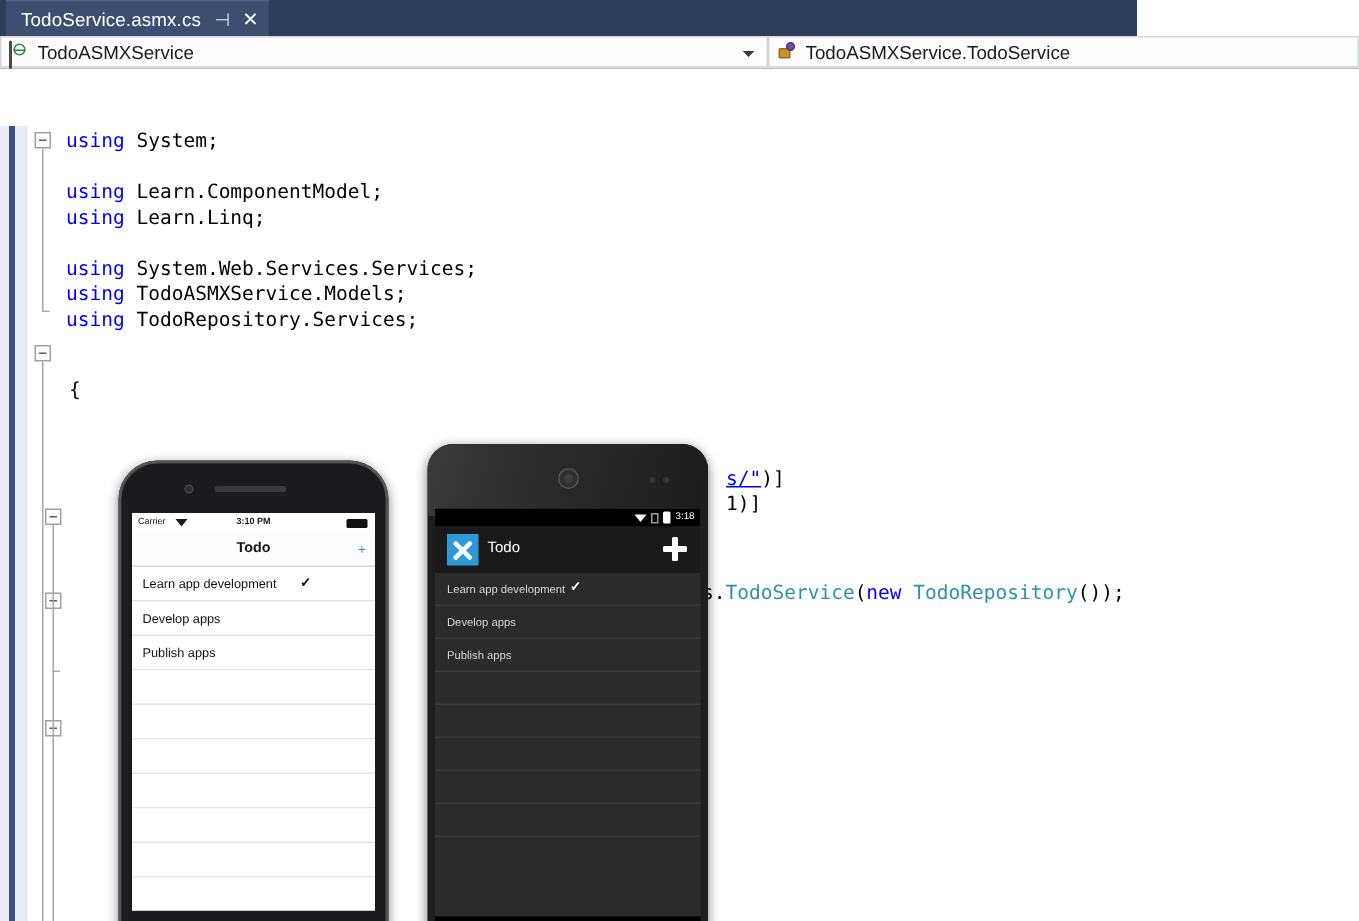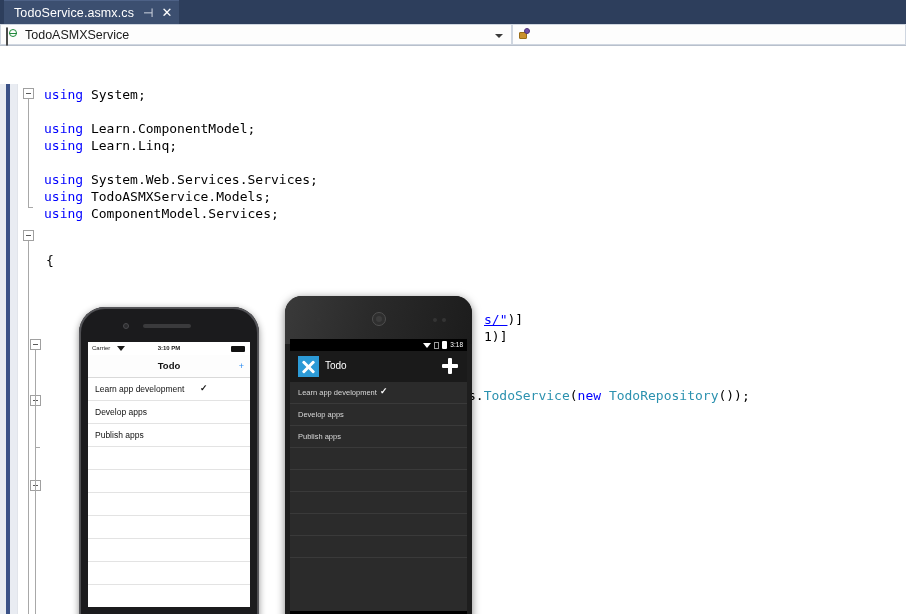--- a/index.html
+++ b/index.html
@@ -19,21 +19,21 @@
     width: 906px;
     height: 614px;
     background: #ffffff;
     overflow: hidden;
   }
 
   
   .tabstrip {
     position: absolute;
     left: 0; top: 0;
-    width: 906px; height: 24px;
+    width: 758px; height: 24px;
     background: #2d3e5c;
     text-align: center;
   }
   .tab-active {
     position: absolute;
     left: 4px; top: 0;
     height: 24px;
     background: #3c4f70;
     display: flex;
     align-items: center;
@@ -605,20 +605,21 @@
   </div>
 
   <div class="navbar">
     <div class="combo combo-left">
       <span class="combo-icon"><span class="ico-globe"></span></span>
       <span class="combo-text">TodoASMXService</span>
       <span class="combo-arrow"></span>
     </div>
     <div class="combo combo-right">
       <span class="combo-icon"><span class="ico-method"></span></span>
+      <span class="combo-text">TodoASMXService.TodoService</span>
     </div>
   </div>
 
   <div class="editor">
 
     <div class="ind-margin">
       <div class="ind-bar"></div>
     </div>
 
     <div class="fold-margin">
@@ -637,21 +638,21 @@
       <div class="fold-line" style="left:17px; top:266px; height:302px;"></div>
     </div>
 
     <div class="code-layer">
 
       <div class="cl" style="top:2px"><span class="kw">using </span><span class="plain">System;</span></div>
       <div class="cl" style="top:36px"><span class="kw">using </span><span class="plain">Learn.ComponentModel;</span></div>
       <div class="cl" style="top:53px"><span class="kw">using </span><span class="plain">Learn.Linq;</span></div>
       <div class="cl" style="top:87px"><span class="kw">using </span><span class="plain">System.Web.Services.Services;</span></div>
       <div class="cl" style="top:104px"><span class="kw">using </span><span class="plain">TodoASMXService.Models;</span></div>
-      <div class="cl" style="top:121px"><span class="kw">using </span><span class="plain">ComponentModel.Services;</span></div>
+      <div class="cl" style="top:121px"><span class="kw">using </span><span class="plain">TodoRepository.Services;</span></div>
       <div class="cl" style="top:168px; left:46px"><span class="plain">{</span></div>
 
       
       <div class="cl" style="top:227px; left:484px"><span class="link">s/"</span><span class="plain">)]</span></div>
       <div class="cl" style="top:244px; left:484px"><span class="plain">1)]</span></div>
       <div class="cl" style="top:303px; left:468px"><span class="plain">s.</span><span class="type">TodoService</span><span class="plain">(</span><span class="kw">new </span><span class="type">TodoRepository</span><span class="plain">());</span></div>
       
 
       
       

